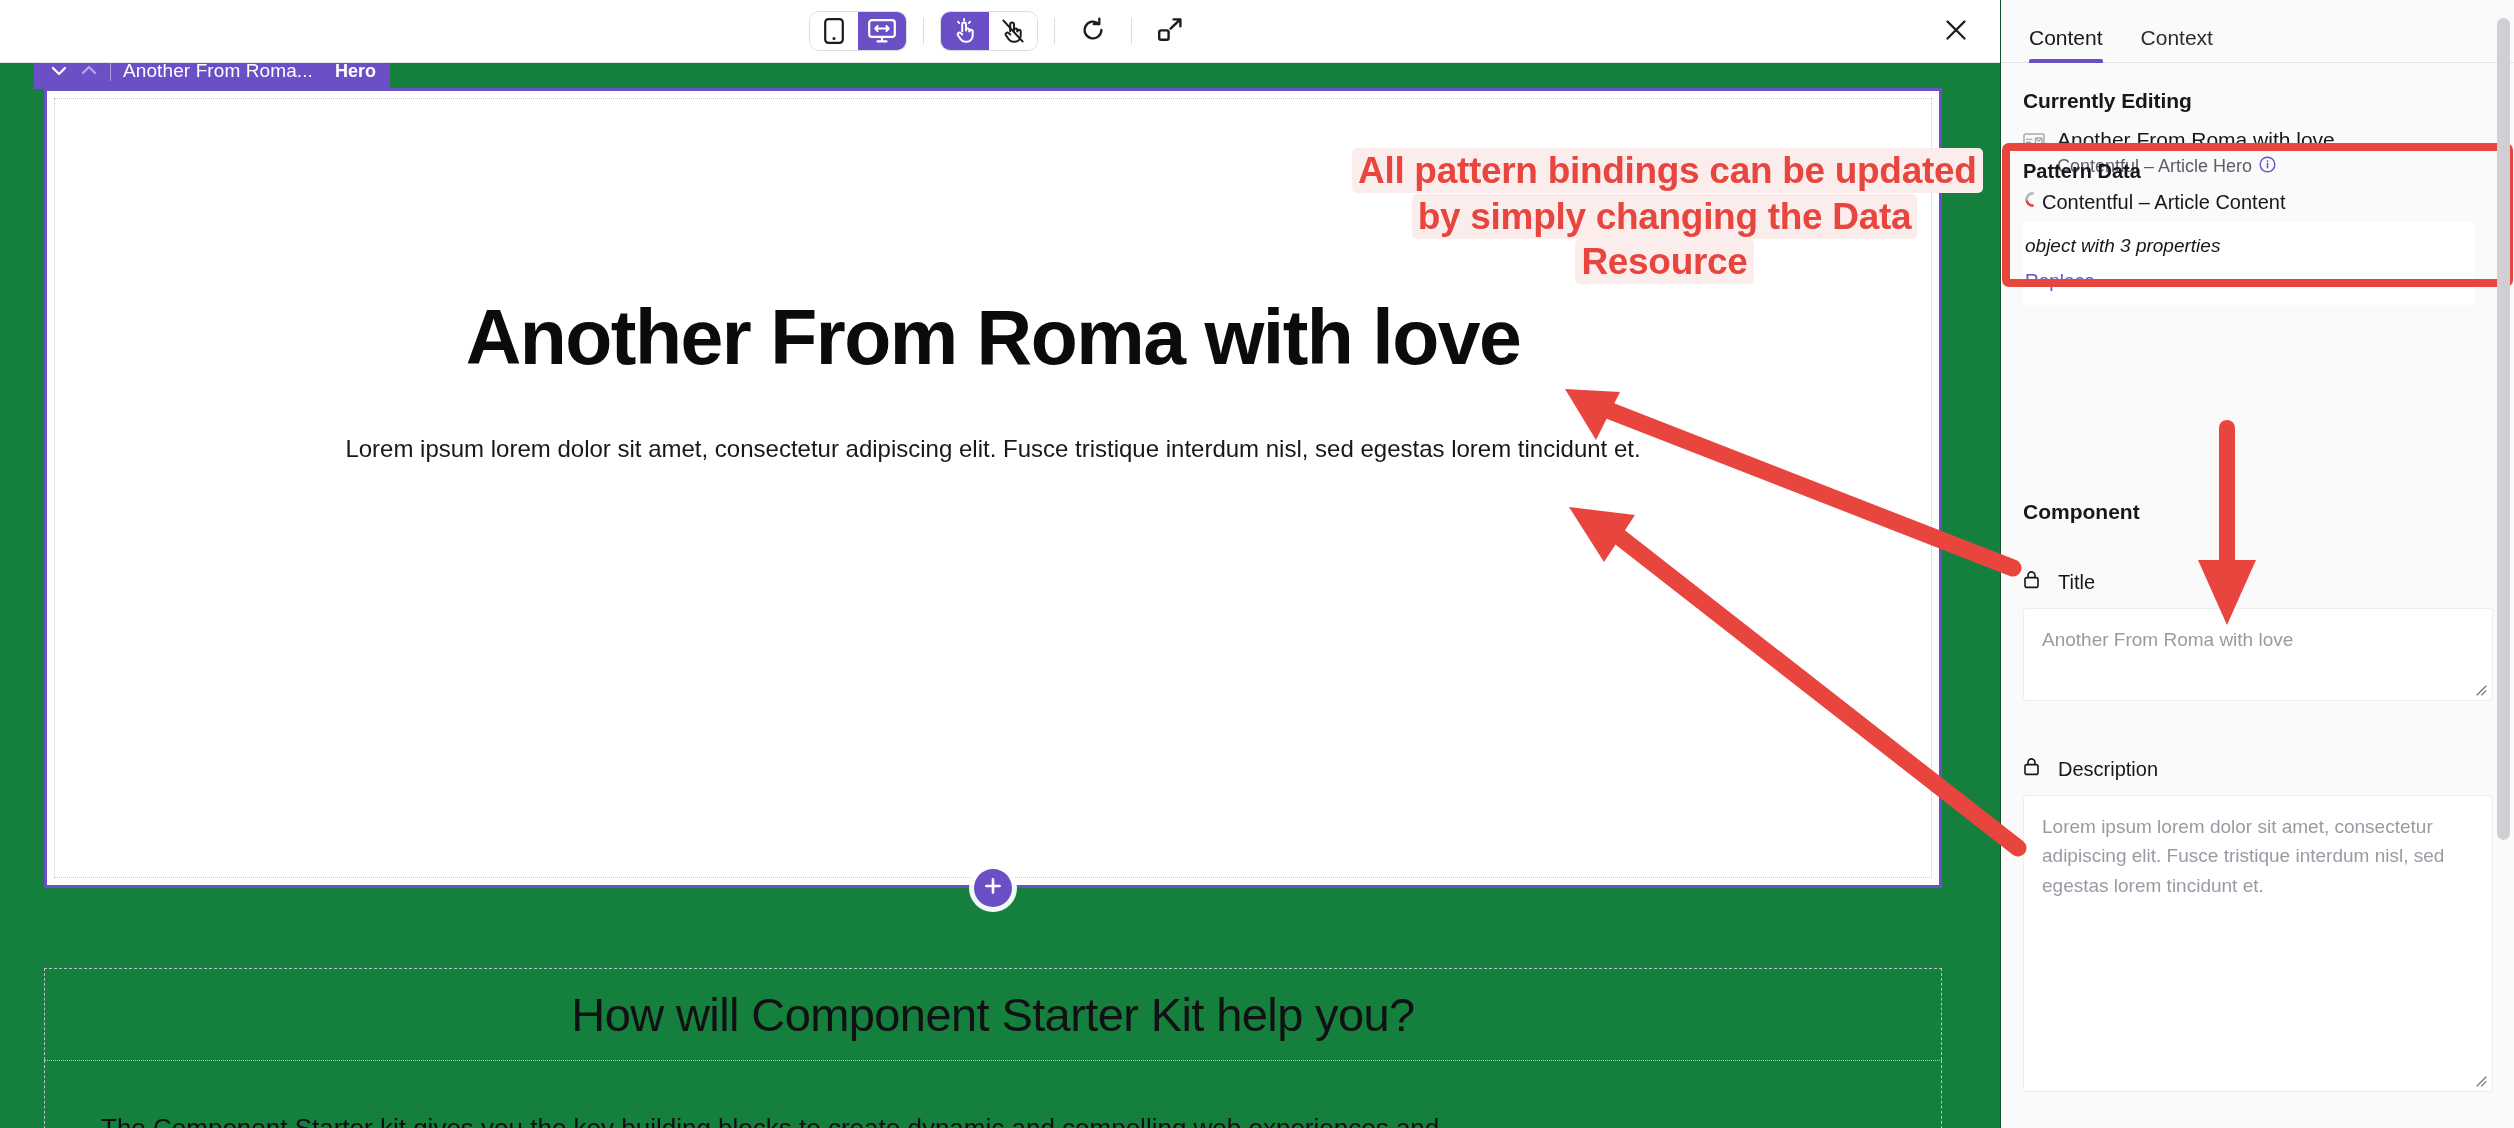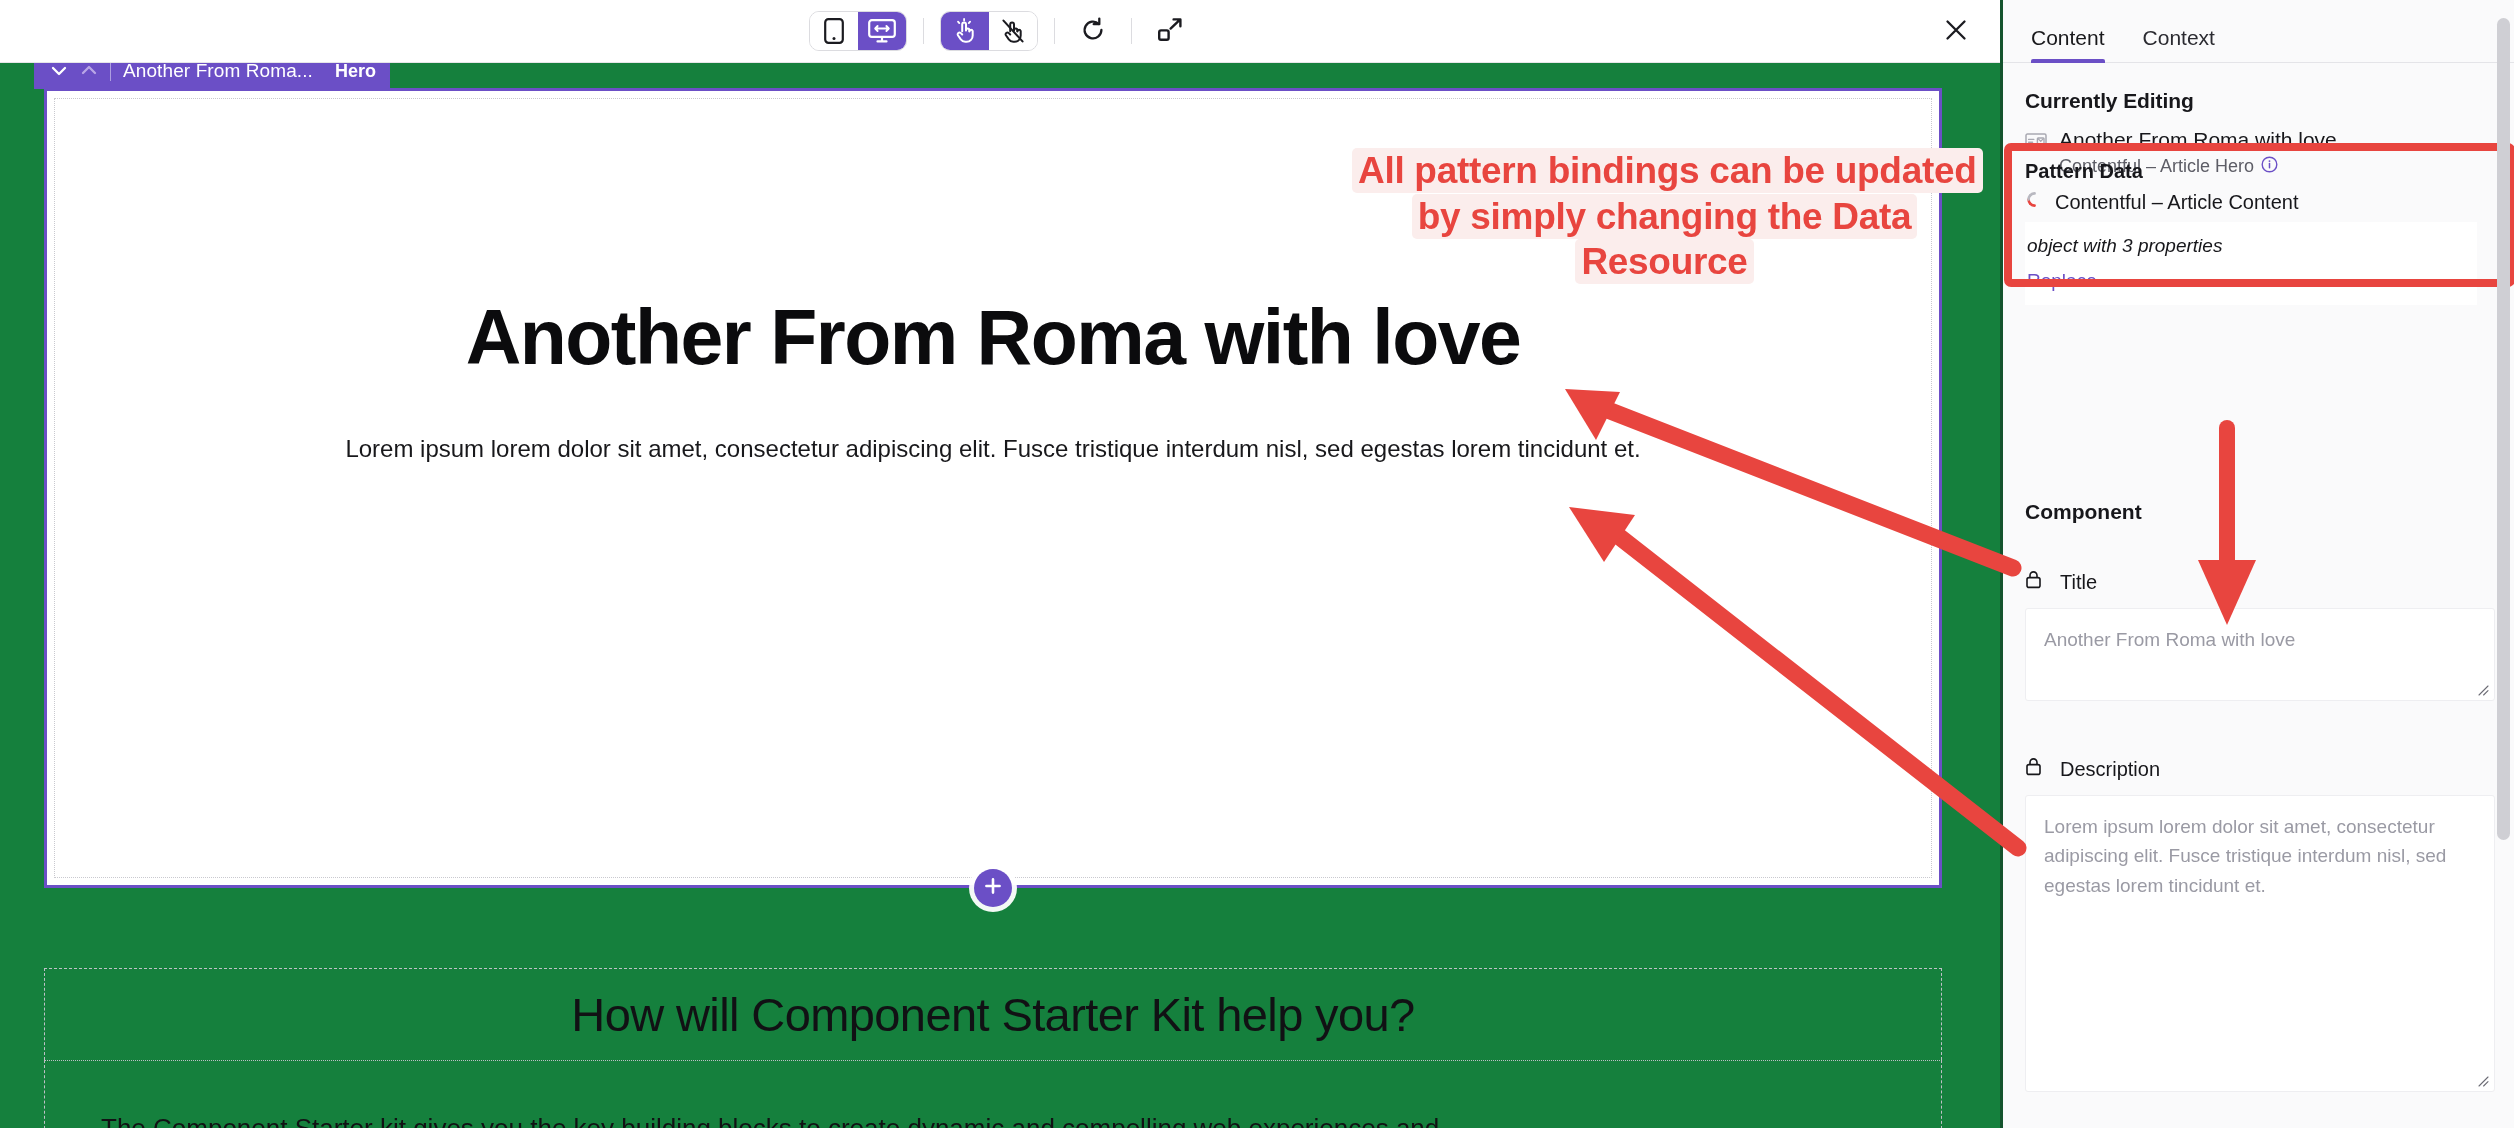--- a/index.html
+++ b/index.html
@@ -208,21 +208,21 @@
     line-height: 1.65;
     color: #111114;
   }
 
   
   .side {
     position: relative;
     width: 514px;
     height: 1128px;
     background: #fafafb;
-    border-left: 3px solid #14532d;
+    border-left: 1px solid #14532d;
     flex: 0 0 514px;
     overflow: hidden;
   }
   .tabs {
     height: 63px;
     display: flex;
     align-items: flex-end;
     padding-left: 28px;
     gap: 38px;
     border-bottom: 1px solid #e4e4e8;
@@ -301,21 +301,21 @@
   .pattern-data {
     position: absolute;
     left: 10px; top: 152px;
     width: 492px;
   }
   .pd-head {
     font-size: 20px; font-weight: 700; color: #17171b;
     padding: 8px 0 0 12px;
   }
   .pd-res {
-    display: flex; align-items: center; gap: 11px;
+    display: flex; align-items: center; 
     padding: 7px 0 8px 12px;
     font-size: 20px;
     color: #17171b;
   }
   .pd-card {
     background: #ffffff;
     margin: 0 0 0 12px;
     width: 452px;
     padding: 13px 0 13px 0;
   }

